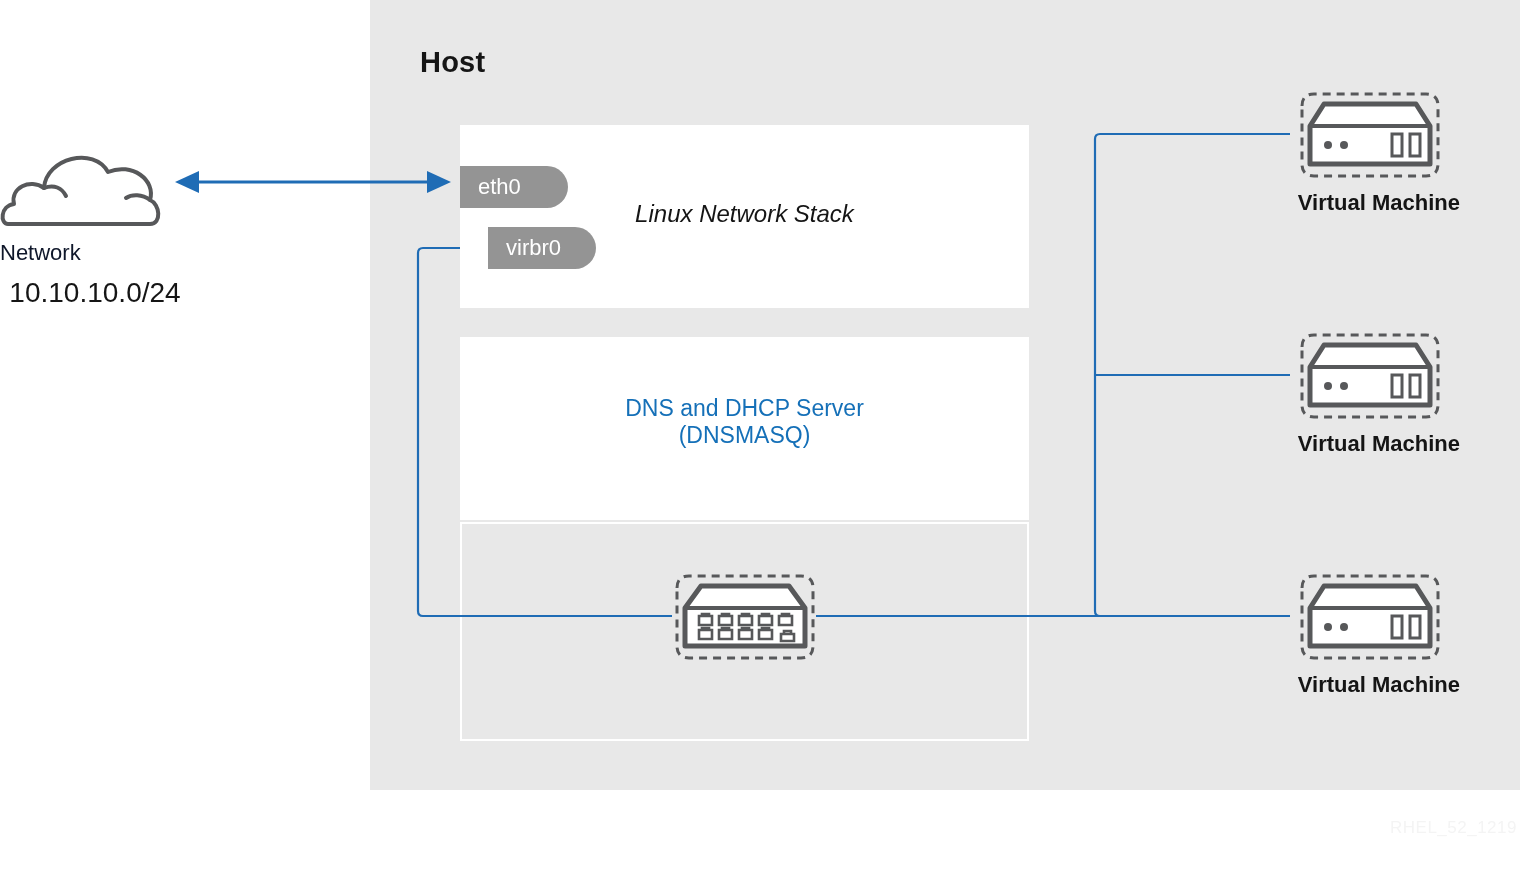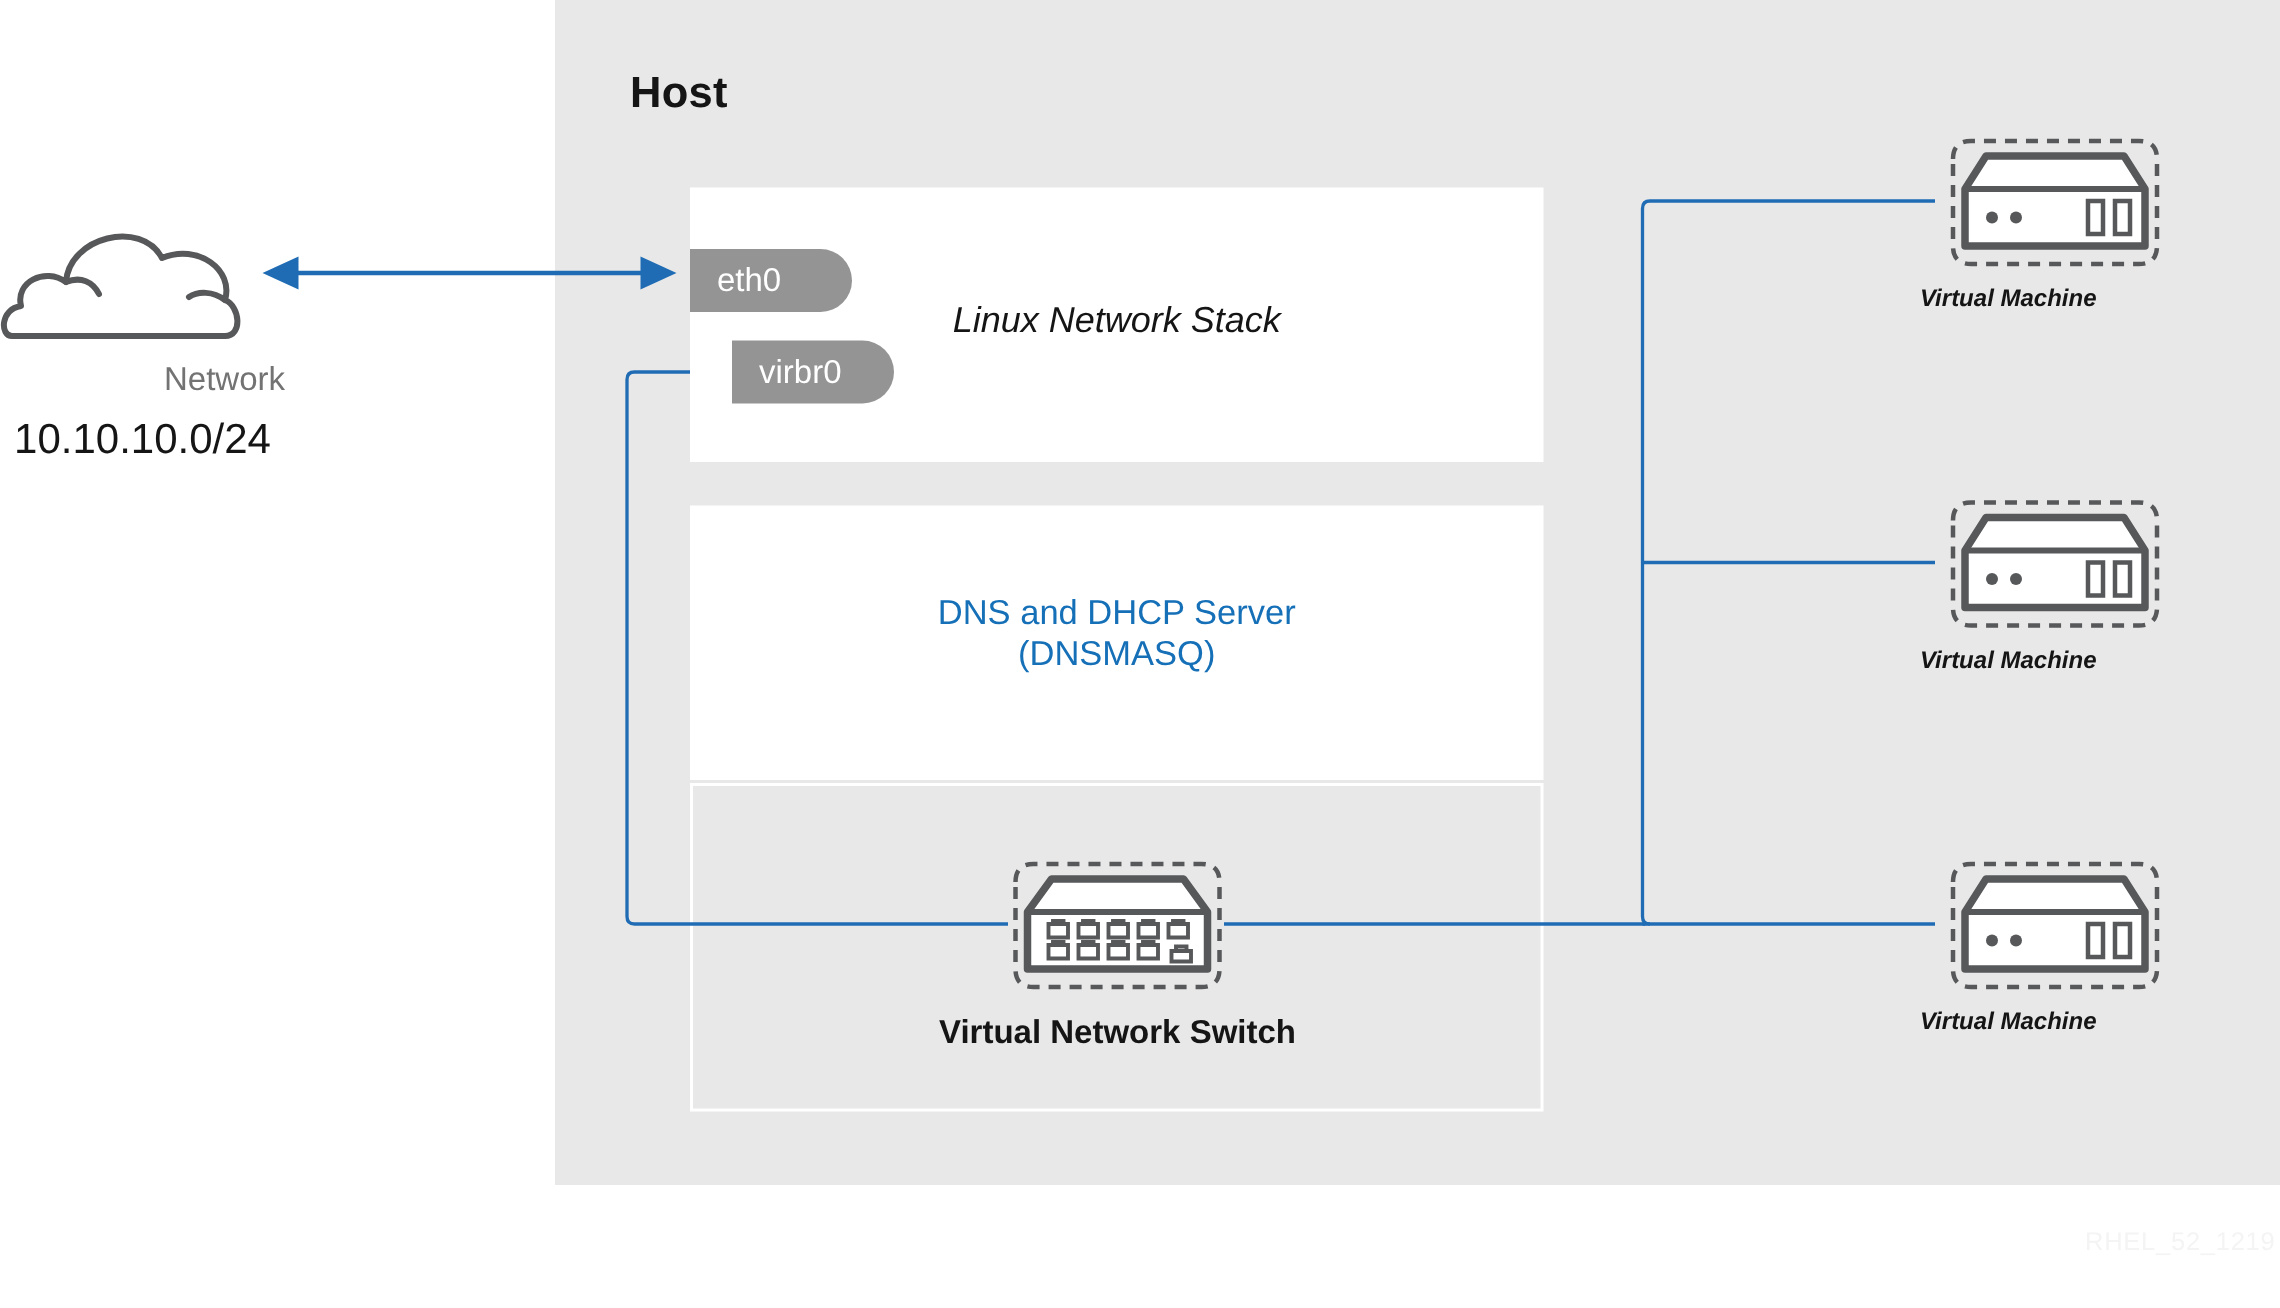--- a/index.html
+++ b/index.html
@@ -100,43 +100,42 @@
   }
   #pill-eth0  { left: 460px; top: 166px; }
   #pill-virbr0{ left: 488px; top: 227px; }
 
   
   #cloud-wrap { left: 0px; top: 140px; width: 190px; height: 100px; }
   #label-network {
     left: 0px;
     top: 240px;
     width: 190px;
-    text-align: right;
-    font-size: 22px;
-    color: #737373;
+    text-align: left;
+    font-size: 22px;
+    color: #0f172a;
   }
   #label-subnet {
     left: 0px;
     top: 277px;
     width: 190px;
     text-align: center;
     font-size: 28px;
     color: #151515;
   }
 
   
   .vm-node { width: 180px; }
   .vm-label {
     width: 180px;
-    text-align: left;
-    font-size: 16px;
+    text-align: right;
+    font-size: 22px;
     font-weight: bold;
     color: #151515;
     margin-top: 4px;
-    font-style: italic;
   }
   #vm-1 { left: 1280px; top: 90px; }
   #vm-2 { left: 1280px; top: 331px; }
   #vm-3 { left: 1280px; top: 572px; }
 
   
   #switch-node { left: 655px; top: 572px; width: 180px; }
   #switch-label {
     width: 350px;
     margin-left: -85px;
@@ -230,21 +229,20 @@
         <path d="M 84 44 h 13 v 9 h -13 z M 87 44 v -2 h 7 v 2"></path>
         <path d="M 104 44 h 13 v 9 h -13 z M 107 44 v -2 h 7 v 2"></path>
         <path d="M 124 44 h 13 v 9 h -13 z M 127 44 v -2 h 7 v 2"></path>
         <path d="M 44 58 h 13 v 9 h -13 z M 47 58 v -2 h 7 v 2"></path>
         <path d="M 64 58 h 13 v 9 h -13 z M 67 58 v -2 h 7 v 2"></path>
         <path d="M 84 58 h 13 v 9 h -13 z M 87 58 v -2 h 7 v 2"></path>
         <path d="M 104 58 h 13 v 9 h -13 z M 107 58 v -2 h 7 v 2"></path>
       </g>
       <path d="M 126 62 h 13 v 7 h -13 z M 129 62 v -3 h 7 v 3" fill="none" stroke="#57585a" stroke-width="2.6"></path>
     </svg>
-    <div id="switch-label">Virtual Network Switch</div>
   </div>
 
   <div class="abs vm-node" id="vm-1">
     <svg width="180" height="92" viewBox="0 0 180 92" xmlns="http://www.w3.org/2000/svg">
       <path d="M 22 16 Q 22 4 34 4 L 146 4 Q 158 4 158 16 L 158 74 Q 158 86 146 86 L 34 86 Q 22 86 22 74 Z" fill="none" stroke="#57585a" stroke-width="3" stroke-dasharray="8 6"></path>
       <path d="M 44 14 L 136 14 L 150 36 L 150 74 L 30 74 L 30 36 Z" fill="#ffffff" stroke="#57585a" stroke-width="5" stroke-linejoin="round"></path>
       <line x1="30" y1="36" x2="150" y2="36" stroke="#57585a" stroke-width="4"></line>
       <circle cx="48" cy="55" r="4" fill="#57585a"></circle>
       <circle cx="64" cy="55" r="4" fill="#57585a"></circle>
       <rect x="112" y="44" width="10" height="22" fill="none" stroke="#57585a" stroke-width="3"></rect>

